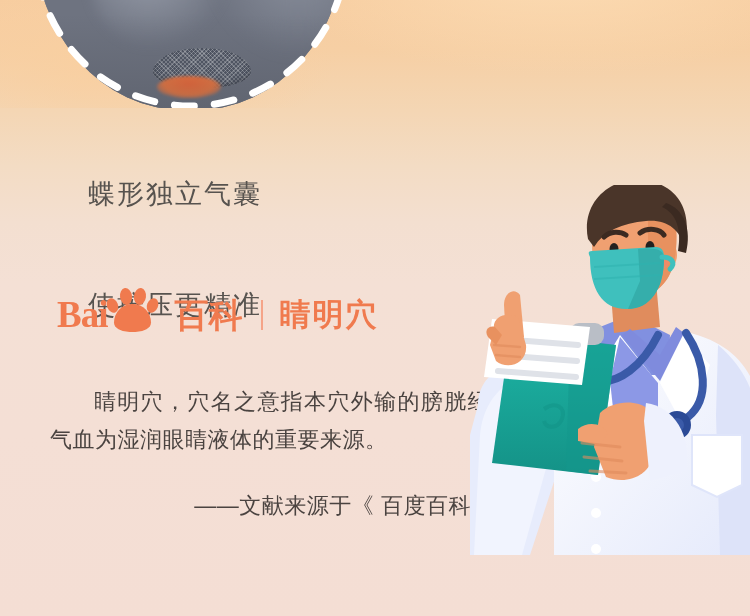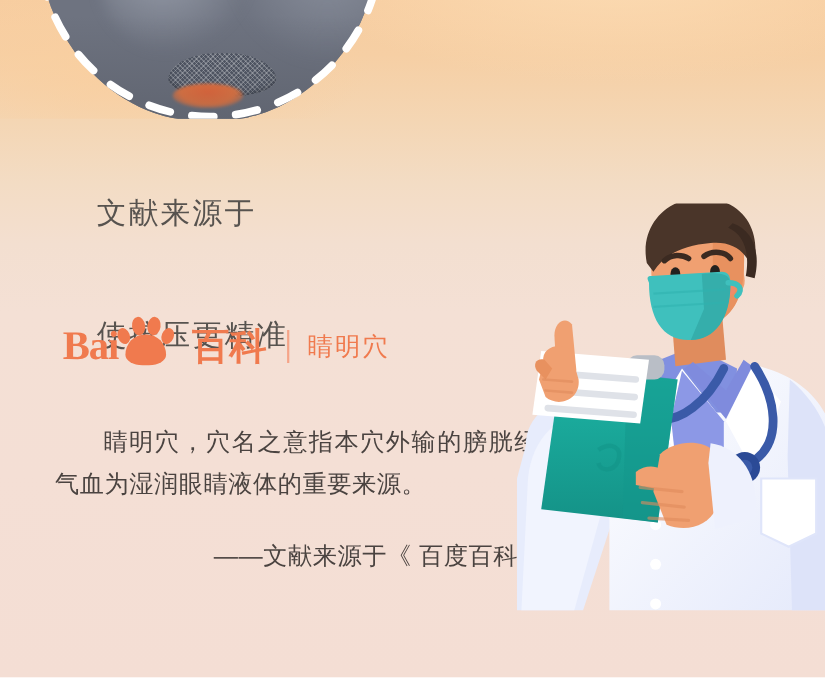--- a/index.html
+++ b/index.html
@@ -177,23 +177,23 @@
     margin-left: 15px;
   }
   #logo-divider {
     width: 2px;
     height: 30px;
     background: #f5a488;
     margin: 0 16px 3px 19px;
   }
   #logo-point {
     color: #f07a4e;
-    font-size: 23px;
+    font-size: 31px;
     line-height: 36px;
-    font-weight: 400;
+    font-weight: 700;
     letter-spacing: 2px;
   }
 
   
   #body-copy {
     position: absolute;
     left: 50px; top: 383px;
     width: 440px;
     color: #4a4340;
     font-size: 22px;
@@ -238,21 +238,21 @@
       <div id="orange-glow"></div>
       <div id="device-shadow"></div>
     </div>
 
     <svg id="dashed-circle" viewBox="0 0 335 318">
       <circle cx="167" cy="159" r="155"></circle>
     </svg>
   </div>
 
   <div id="headline">
-    <span class="hl-line">文献来源于</span>
+    <span class="hl-line">蝶形独立气囊</span>
     <span class="hl-line">使按压更精准</span>
   </div>
 
   <div id="logo-bar">
     <span id="logo-bai">Bai</span>
     <span id="paw">
       <span class="toe t1"></span>
       <span class="toe t2"></span>
       <span class="toe t3"></span>
       <span class="toe t4"></span>

